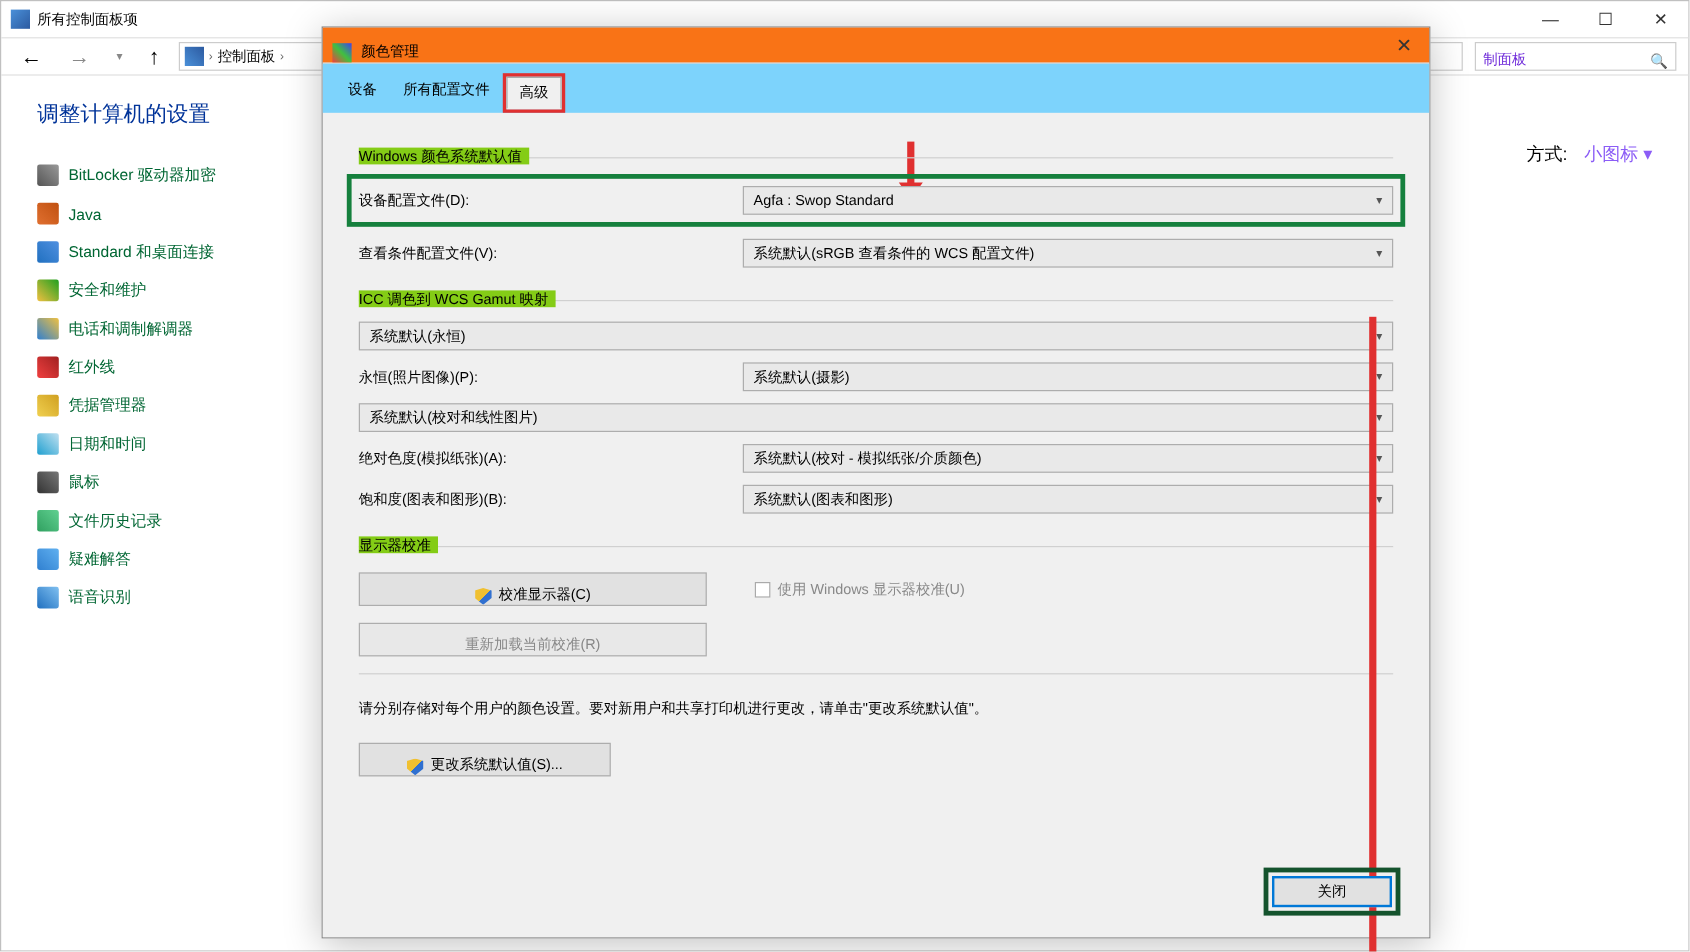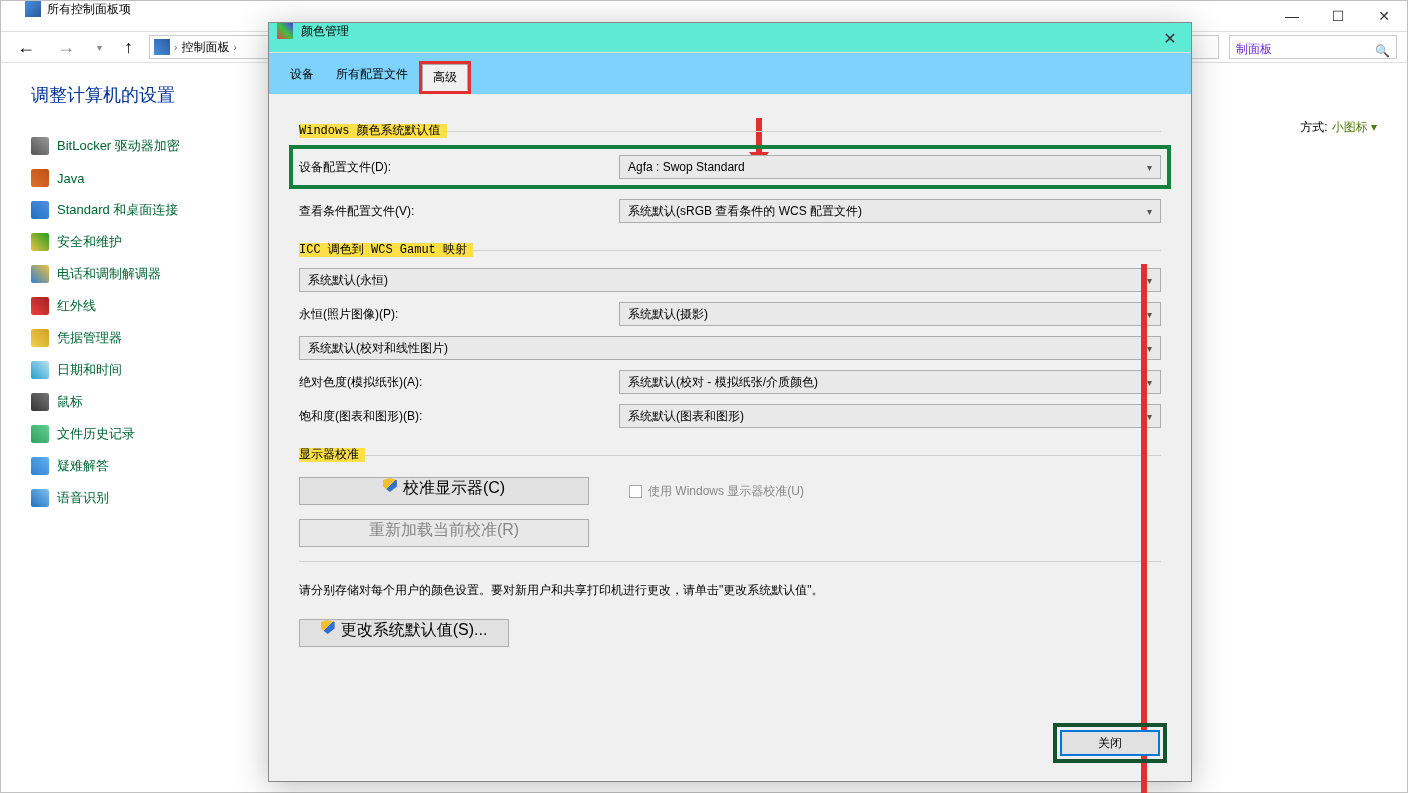--- a/index.html
+++ b/index.html
@@ -1,78 +1,78 @@
 <!DOCTYPE html>
 <html><head>
 <meta charset="utf-8">
 <style>
 * { box-sizing: border-box; margin: 0; padding: 0; font-family: "Microsoft YaHei", "Segoe UI", sans-serif; }
 body { background: #fff; width: 1408px; height: 793px; overflow: hidden; position: relative; font-size: 12px; }
 
 
 .cp-window { position: absolute; left: 0; top: 0; width: 1408px; height: 793px; border: 1px solid #c0c0c0; }
-.cp-titlebar { height: 30px; display: flex; align-items: flex-start; padding: 0 8px; margin-left: 16px; }
+.cp-titlebar { height: 30px; display: flex; align-items: center; padding: 0 8px; }
 .cp-titlebar .cp-icon { width: 16px; height: 16px; background: linear-gradient(135deg,#4a90d9,#2c5aa0); margin-right: 6px; }
 .cp-caption-buttons { position:absolute; right:0; top:0; display:flex; }
 .cp-caption-buttons div { width:46px; height:30px; display:flex; align-items:center; justify-content:center; color:#333; font-size:14px; }
 .cp-addrbar { height: 32px; border-top:1px solid #e0e0e0; border-bottom:1px solid #e0e0e0; display:flex; align-items:center; padding:0 10px; gap:10px; }
 .nav-arrow { font-size:18px; color:#888; padding:0 6px; }
 .nav-arrow.enabled { color:#000; }
 .breadcrumb-box { flex:1; height:24px; border:1px solid #ccc; display:flex; align-items:center; padding:0 4px; gap:4px; font-size:12px; }
 .bc-sep { color:#666; font-size:10px; }
 .search-box-cp { width:168px; height:24px; border:1px solid #ccc; display:flex; align-items:flex-end; padding:0 6px; color:#6d28d9; justify-content:space-between; }
 .cp-body { padding: 20px 30px; display:flex; }
 .cp-heading { font-size:18px; color:#003399; margin-bottom:30px; }
-.view-mode { position:absolute; right:30px; top: 118px; font-size:12px; display:flex; align-items:center; gap:4px; }
-.view-mode a { color:#4d7c0f; text-decoration:none; }
+.view-mode { position:absolute; right:30px; top: 118px; font-size:15px; display:flex; align-items:center; gap:14px; }
+.view-mode a { color:#8b5cf6; text-decoration:none; }
 .cp-items { display:flex; flex-direction:column; gap:14px; }
 .cp-item { display:flex; align-items:center; gap:8px; color:#006633; font-size:13px; cursor:pointer; }
 .cp-item-icon { width:18px; height:18px; background:#4a90d9; flex-shrink:0; border-radius:2px; }
 .cp-item-icon.i0 { background:linear-gradient(45deg,#555,#999); }
 .cp-item-icon.i1 { background:linear-gradient(45deg,#e07030,#c05010); }
 .cp-item-icon.i2 { background:linear-gradient(45deg,#2070c0,#5090e0); }
 .cp-item-icon.i3 { background:linear-gradient(45deg,#f0c040,#20a020); }
 .cp-item-icon.i4 { background:linear-gradient(45deg,#3080d0,#f0c040); }
 .cp-item-icon.i5 { background:linear-gradient(45deg,#f04040,#a02020); }
 .cp-item-icon.i6 { background:linear-gradient(45deg,#f0d050,#d0a020); }
 .cp-item-icon.i7 { background:linear-gradient(45deg,#20a0d0,#c0e0f0); }
 .cp-item-icon.i8 { background:linear-gradient(45deg,#333,#777); }
 .cp-item-icon.i9 { background:linear-gradient(45deg,#30a060,#60d090); }
 .cp-item-icon.i10 { background:linear-gradient(45deg,#3080d0,#60b0f0); }
 .cp-item-icon.i11 { background:linear-gradient(45deg,#2070c0,#80c0f0); }
 
 
 .dialog { position:absolute; left:268px; top:22px; width:924px; height:760px; background:#fff; border:1px solid #888; box-shadow:0 5px 30px rgba(0,0,0,0.25); }
-.dlg-titlebar { height:30px; background:#5eead4; display:flex; align-items:flex-start; padding:0 8px; border-bottom:1px solid #e0e0e0; }
+.dlg-titlebar { height:30px; background:#f97316; display:flex; align-items:flex-end; padding:0 8px; border-bottom:1px solid #e0e0e0; }
 .dlg-icon { width:16px; height:16px; background:linear-gradient(45deg,#f04040,#40c040,#4040f0); margin-right:8px; }
 .dlg-title { font-size:12px; }
 .dlg-close { position:absolute; right:6px; top:4px; width:30px; height:22px; display:flex; align-items:center; justify-content:center; font-size:16px; color:#333; }
 .dlg-body { padding:0; background:#f0f0f0; height:calc(100% - 30px); display:flex; flex-direction:column; }
 
 .tabs { display:flex; padding:8px 10px 0 10px; background:#7dd3fc; }
 .tab { padding:4px 10px; font-size:12px; border:1px solid transparent; cursor:pointer; }
 .tab.active { background:#f0f0f0; border:1px solid #aaa; border-bottom-color:#f0f0f0; }
 .tab-wrap { border:3px solid #e03030; padding:0; }
 
 .content-area { flex:1; padding:10px 30px 20px 30px; position:relative; }
 
 .group-label { font-size:12px; margin:18px 0 4px 0; }
 .group-line { position:relative; }
 .group-line::after { content:""; position:absolute; left:0; right:0; top:50%; height:1px; background:#d0d0d0; z-index:0; }
-.group-line span { background:#fde047; position:relative; z-index:1; padding-right:6px;font-family:Liberation Mono, monospace; }
+.group-line span { background:#84cc16; position:relative; z-index:1; padding-right:6px; }
 
 .form-row { display:flex; align-items:center; margin:10px 0; }
 .form-row label { width:320px; font-size:12px; }
 .combo { flex:1; height:24px; background:#e9e9e9; border:1px solid #adadad; display:flex; align-items:center; justify-content:space-between; padding:0 8px; font-size:12px; cursor:default; }
 .combo-chevron { font-size:10px; color:#555; }
 
 .highlight-red { border:4px solid #15803d; padding:6px 6px; margin:6px -10px; }
 
 .calibrate-row { display:flex; align-items:center; gap:40px; margin:14px 0; }
-.btn { height:28px; padding:0 5px; background:#e1e1e1; border:1px solid #adadad; font-size:16px; display:flex; align-items:flex-start; justify-content:center; cursor:pointer; gap:6px; }
+.btn { height:28px; padding:0 5px; background:#e1e1e1; border:1px solid #adadad; font-size:12px; display:flex; align-items:flex-end; justify-content:center; cursor:pointer; gap:6px; }
 .btn.wide { width:290px; }
 .btn.disabled { color:#888; background:#e8e8e8; }
 .shield { width:14px; height:14px; background:linear-gradient(135deg,#f0c030 50%,#3070d0 50%); clip-path:polygon(50% 0,100% 15%,100% 60%,50% 100%,0 60%,0 15%); }
 .checkbox-row { display:flex; align-items:center; gap:6px; font-size:12px; color:#888; }
 .checkbox-box { width:13px; height:13px; border:1px solid #aaa; background:#fff; }
 
 .info-text { font-size:12px; margin:20px 0; }
 
 .close-btn-wrap { position:absolute; right:24px; bottom:18px; border:4px solid #14532d; padding:3px; }
 .close-btn { width:100px; height:26px; border:2px solid #0078d7; background:#e1e1e1; display:flex; align-items:center; justify-content:center; font-size:12px; cursor:pointer; }

